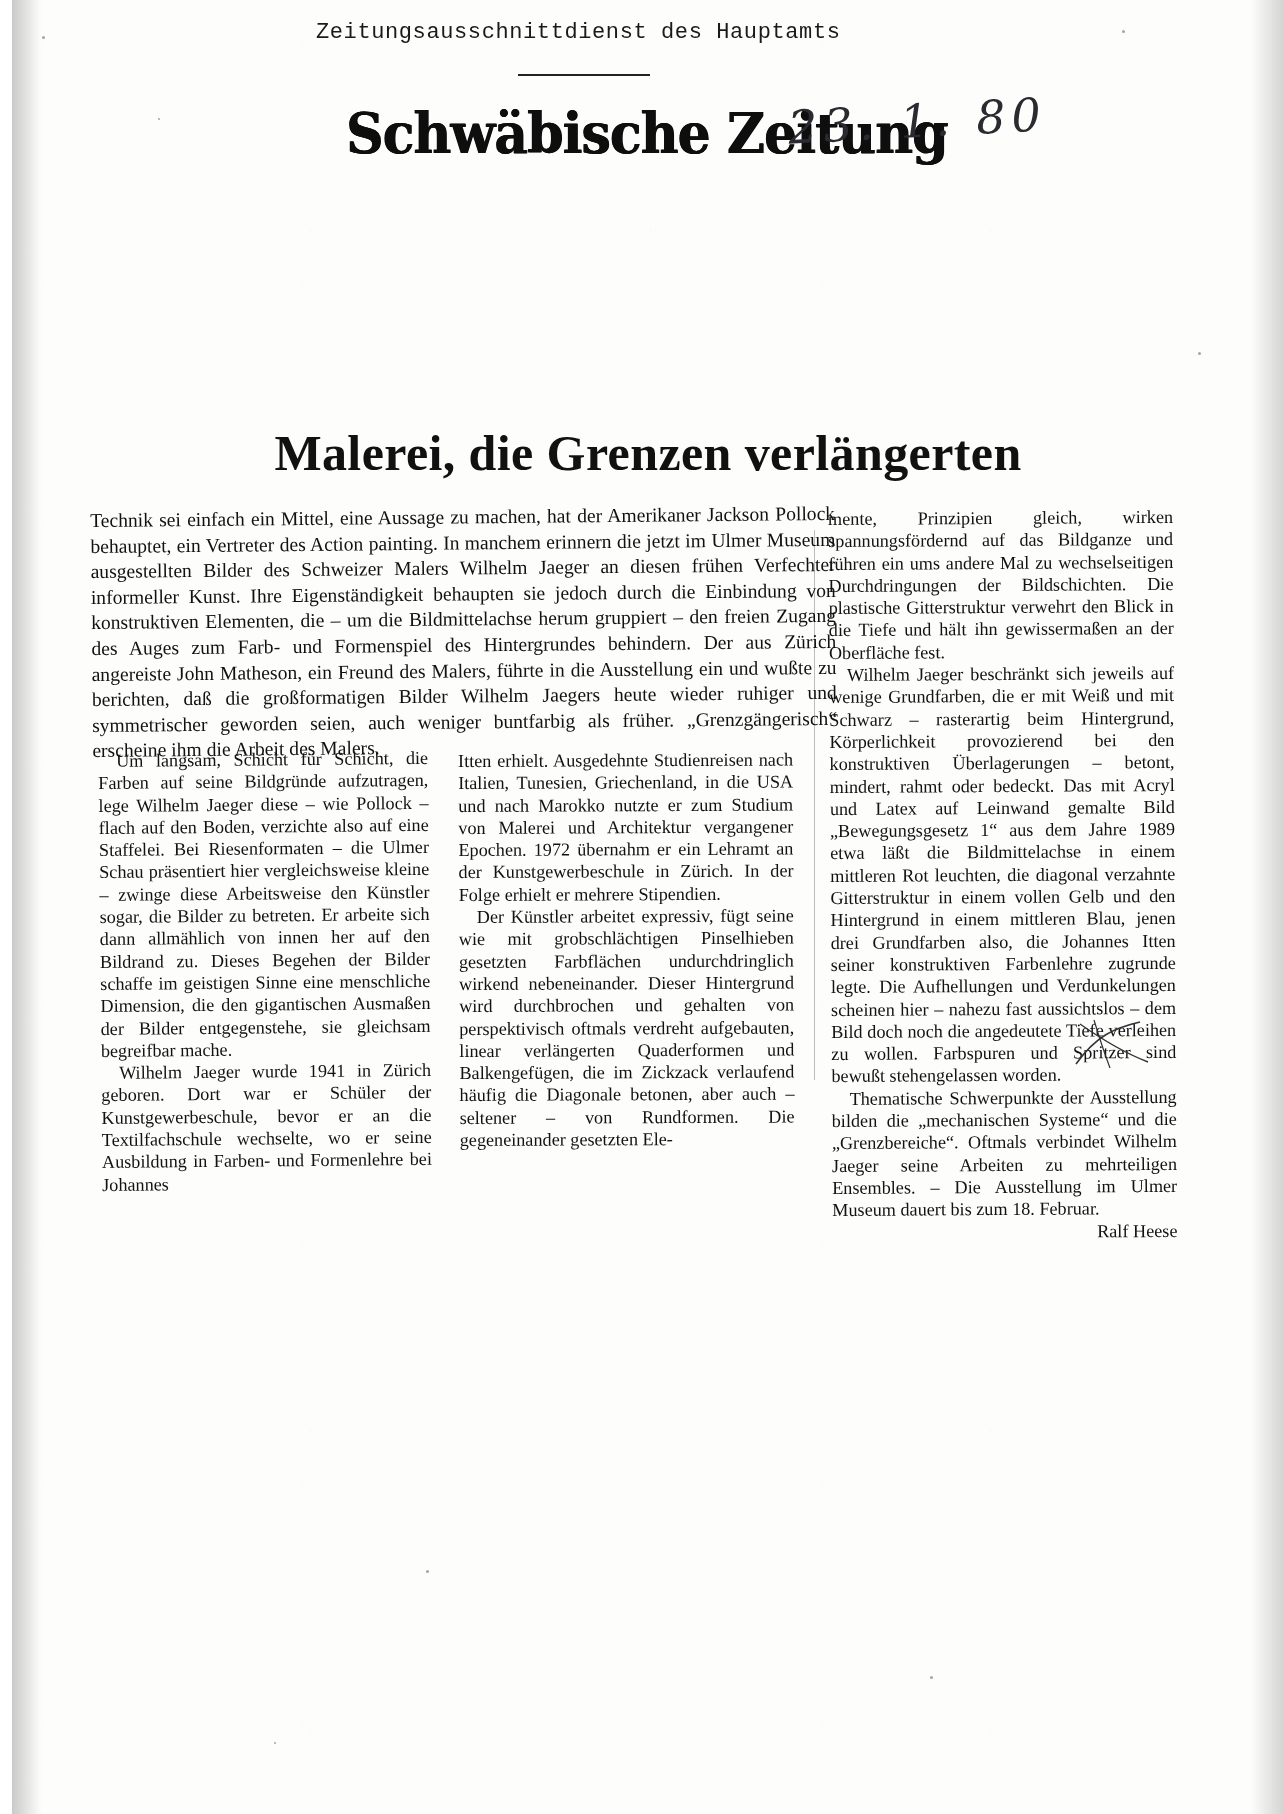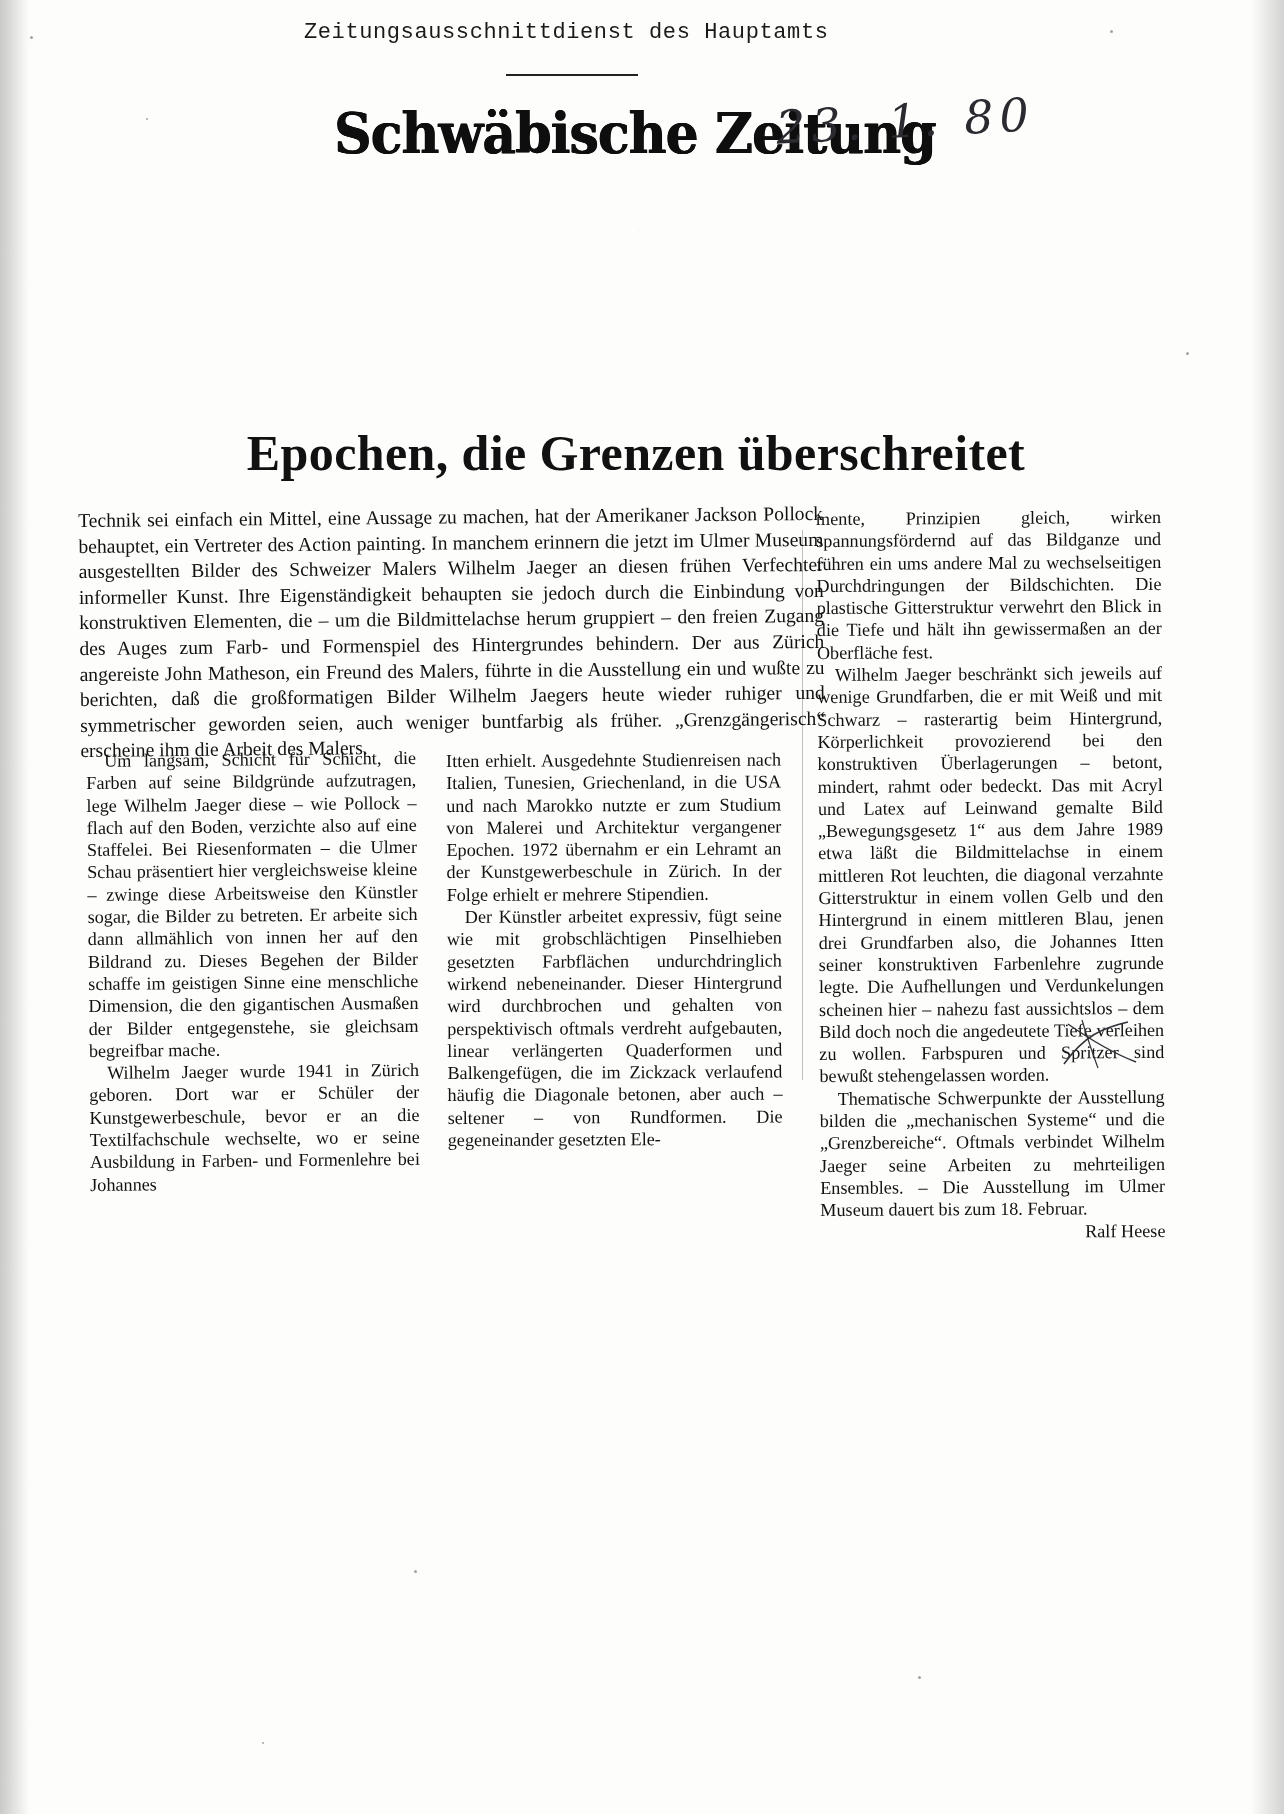--- a/index.html
+++ b/index.html
@@ -17,20 +17,21 @@
   }
 
   
   .page {
     position: absolute;
     inset: 0;
     background:
       linear-gradient(90deg, rgba(0,0,0,0.05) 0px, rgba(0,0,0,0.0) 26px),
       linear-gradient(270deg, rgba(0,0,0,0.045) 0px, rgba(0,0,0,0.0) 30px),
       #fdfdfb;
+    margin-left: 12px;
   }
   .scan-noise {
     position: absolute;
     inset: 0;
     pointer-events: none;
     opacity: 0.35;
     background-image:
       radial-gradient(circle at 12% 18%, rgba(0,0,0,0.06) 0.6px, transparent 1.2px),
       radial-gradient(circle at 78% 9%, rgba(0,0,0,0.05) 0.6px, transparent 1.2px),
       radial-gradient(circle at 36% 62%, rgba(0,0,0,0.05) 0.5px, transparent 1.1px),
@@ -225,21 +226,21 @@
   <div class="clipping">
 
     <div class="service-line">Zeitungsausschnittdienst des Hauptamts</div>
 
     <div class="rule"></div>
 
     <div class="masthead">Schwäbische Zeitung</div>
 
     <div class="handwritten-date">23. 1. 80</div>
 
-    <h1 class="headline">Epochen, die Grenzen überschreitet</h1>
+    <h1 class="headline">Malerei, die Grenzen verlängerten</h1>
 
 
     <div class="lead">
       <p>Technik sei einfach ein Mittel, eine Aussage zu machen, hat der Amerikaner Jackson Pollock behauptet, ein Vertreter des Action painting. In manchem erinnern die jetzt im Ulmer Museum ausgestellten Bilder des Schweizer Malers Wilhelm Jaeger an diesen frühen Verfechter informeller Kunst. Ihre Eigenständigkeit behaupten sie jedoch durch die Einbindung von konstruktiven Elementen, die – um die Bildmittelachse herum gruppiert – den freien Zugang des Auges zum Farb- und Formenspiel des Hintergrundes behindern. Der aus Zürich angereiste John Matheson, ein Freund des Malers, führte in die Ausstellung ein und wußte zu berichten, daß die großformatigen Bilder Wilhelm Jaegers heute wieder ruhiger und symmetrischer geworden seien, auch weniger buntfarbig als früher. „Grenzgängerisch“ erscheine ihm die Arbeit des Malers.</p>
     </div>
 
     <div class="col-sep"></div>
 
     <div class="col col-1">
       <p class="first">Um langsam, Schicht für Schicht, die Farben auf seine Bildgründe aufzutragen, lege Wilhelm Jaeger diese – wie Pollock – flach auf den Boden, verzichte also auf eine Staffelei. Bei Riesenformaten – die Ulmer Schau präsentiert hier vergleichsweise kleine – zwinge diese Arbeitsweise den Künstler sogar, die Bilder zu betreten. Er arbeite sich dann allmählich von innen her auf den Bildrand zu. Dieses Begehen der Bilder schaffe im geistigen Sinne eine menschliche Dimension, die den gigantischen Ausmaßen der Bilder entgegenstehe, sie gleichsam begreifbar mache.</p>

